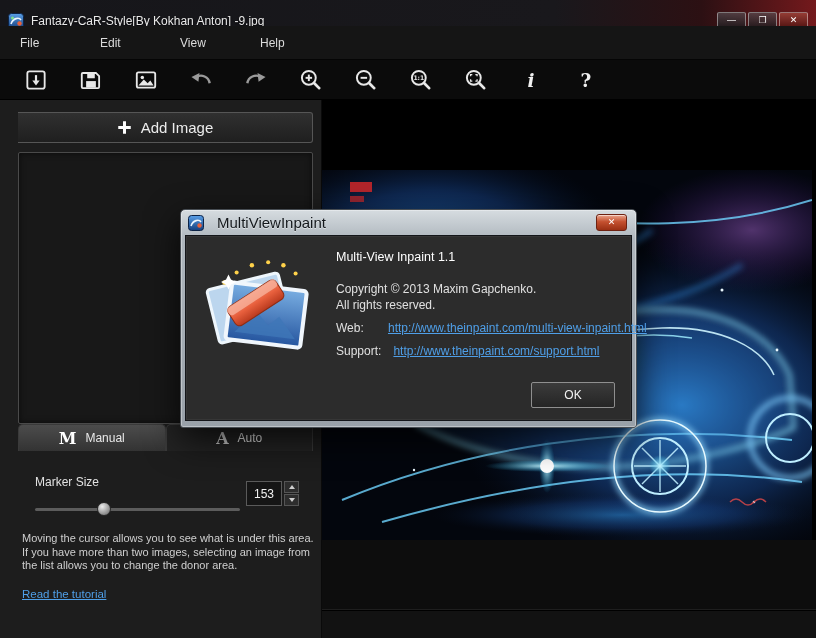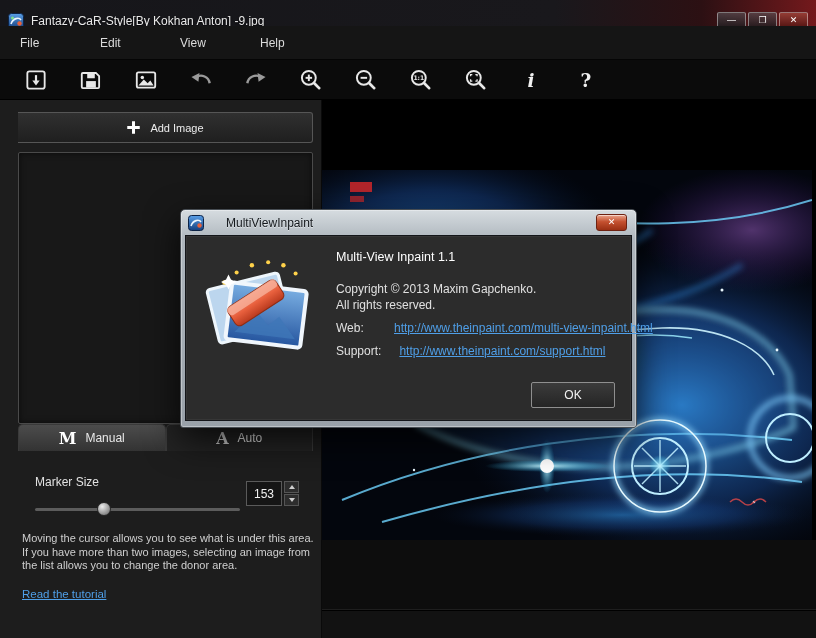--- a/index.html
+++ b/index.html
@@ -30,21 +30,21 @@
   .tool-btn{width:55px;height:34px;display:flex;align-items:center;justify-content:center;
     background:none;border:none;cursor:default}
   .tool-btn svg{display:block}
 
   
   .content{position:absolute;top:100px;left:0;width:816px;height:538px}
 
   .sidebar{position:absolute;left:0;top:0;width:322px;height:538px;background:#1d1d1d;border-right:1px solid #0a0a0a}
   .btn-row{position:absolute;left:18px;top:12px;width:295px;height:31px;display:flex}
   .side-btn{flex:1;background:linear-gradient(180deg,#303030,#1f1f1f);border:1px solid #565656;
-    color:#ececec;font-size:11px;display:flex;align-items:center;justify-content:center;gap:9px;cursor:default}
+    color:#ececec;font-size:15px;display:flex;align-items:center;justify-content:center;gap:9px;cursor:default}
   .side-btn:first-child{border-radius:3px 0 0 3px}
   .side-btn:last-child{border-radius:0 3px 3px 0;border-left:none}
   .image-list{position:absolute;left:18px;top:52px;width:295px;height:272px;background:#181818;
     border:1px solid #4a4a4a;border-radius:2px;box-shadow:inset 0 0 6px rgba(0,0,0,.6)}
   .tabs{position:absolute;left:18px;top:324px;width:295px;height:27px;display:flex}
   .tab{flex:1;display:flex;align-items:center;justify-content:center;gap:9px;font-size:12px;color:#e8e8e8;
     background:#232323;border:1px solid #3a3a3a;border-bottom:none;border-radius:5px 5px 0 0;cursor:default}
   .tab.selected{background:linear-gradient(180deg,#4c4c4c,#333)}
   .tab-letter{font-weight:bold;font-size:16px;font-family:"DejaVu Serif",serif;color:#fff}
   .tab:not(.selected) .tab-letter{color:#cfcfcf}
@@ -71,33 +71,33 @@
   .artwork{position:absolute;left:0;top:70px;width:490px;height:370px}
   .canvas-strip{position:absolute;left:0;top:440px;width:494px;height:70px;background:#0d0d0d;border-bottom:1px solid #1e1e1e}
   .canvas-bottom{position:absolute;left:0;top:511px;width:494px;height:27px;background:#121212}
 
   
   .dialog{position:absolute;left:180px;top:209px;width:457px;height:219px;
     background:linear-gradient(180deg,#d6dce0,#aeb6bd 30px,#99a1a9);
     border:1px solid #474d53;border-radius:5px 5px 3px 3px;padding:0 4px 4px;
     box-shadow:0 12px 34px rgba(0,0,0,.75),inset 0 0 0 1px rgba(255,255,255,.35)}
   .dialog-titlebar{height:25px;display:flex;align-items:center;padding:0 3px;position:relative}
-  .dialog-title{font-size:12px;color:#14181c;margin-left:15px;text-shadow:0 1px 0 rgba(255,255,255,.5)}
+  .dialog-title{font-size:15px;color:#14181c;margin-left:6px;text-shadow:0 1px 0 rgba(255,255,255,.5)}
   .dialog-close{position:absolute;right:5px;top:4px;width:31px;height:17px;
     background:linear-gradient(180deg,#eba68e,#c4502f 45%,#9a2f13);
     border:1px solid #6e2212;border-radius:3px;color:#fff;font-size:9px;text-align:center;line-height:14px;
     box-shadow:inset 0 1px 0 rgba(255,255,255,.55);cursor:default}
   .dialog-body{position:relative;height:186px;background:#2c2c2c;border:1px solid #14161a;
     box-shadow:inset 0 0 0 1px rgba(255,255,255,.05)}
   .dialog-icon{position:absolute;left:12px;top:10px;width:122px;height:122px}
   .dialog-text{position:absolute;left:150px;top:14px;right:12px;color:#e4e4e4;font-size:12px}
   .dialog-appname{font-size:12.5px;font-weight:normal;color:#fff;margin-bottom:18px}
   .dialog-line{margin-bottom:2px;color:#e0e0e0}
   .dialog-row{display:flex;align-items:baseline;margin-top:9px}
-  .dialog-row .lbl{min-width:40px;color:#e0e0e0;margin-right:18px}
+  .dialog-row .lbl{min-width:40px;color:#e0e0e0;margin-right:12px}
   .dlg-link{color:#4f9fe8;text-decoration:underline;cursor:default;white-space:nowrap}
   .ok-btn{position:absolute;right:16px;bottom:12px;width:84px;height:26px;
     background:linear-gradient(180deg,#3b3b3b,#252525);border:1px solid #8f8f8f;border-radius:2px;
     color:#f2f2f2;font-size:12px;cursor:default}
 </style>
 </head>
 <body>
 
 <div class="screen">
 

